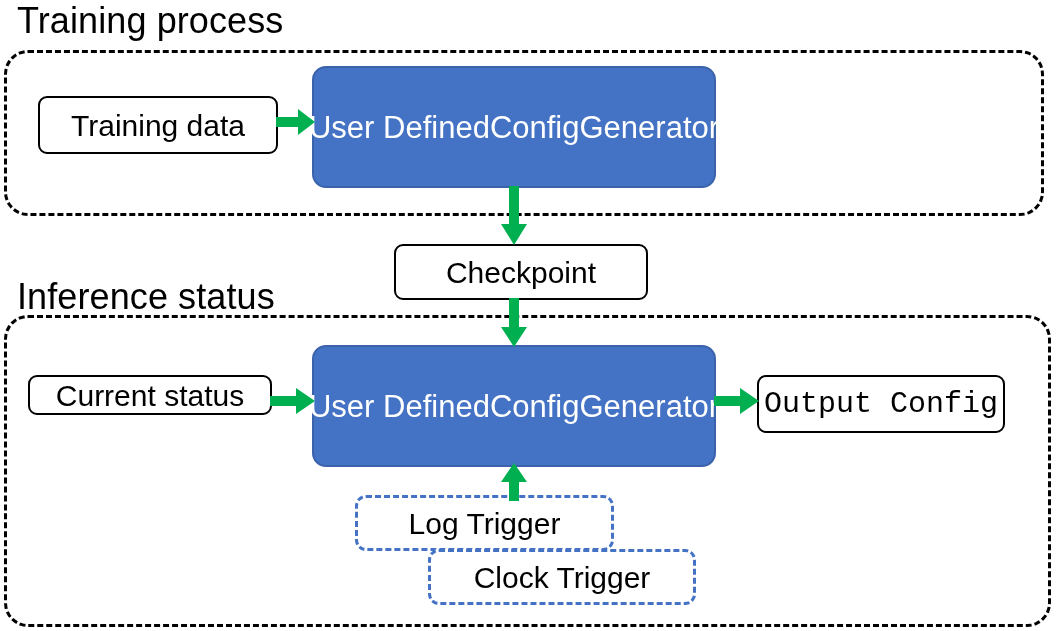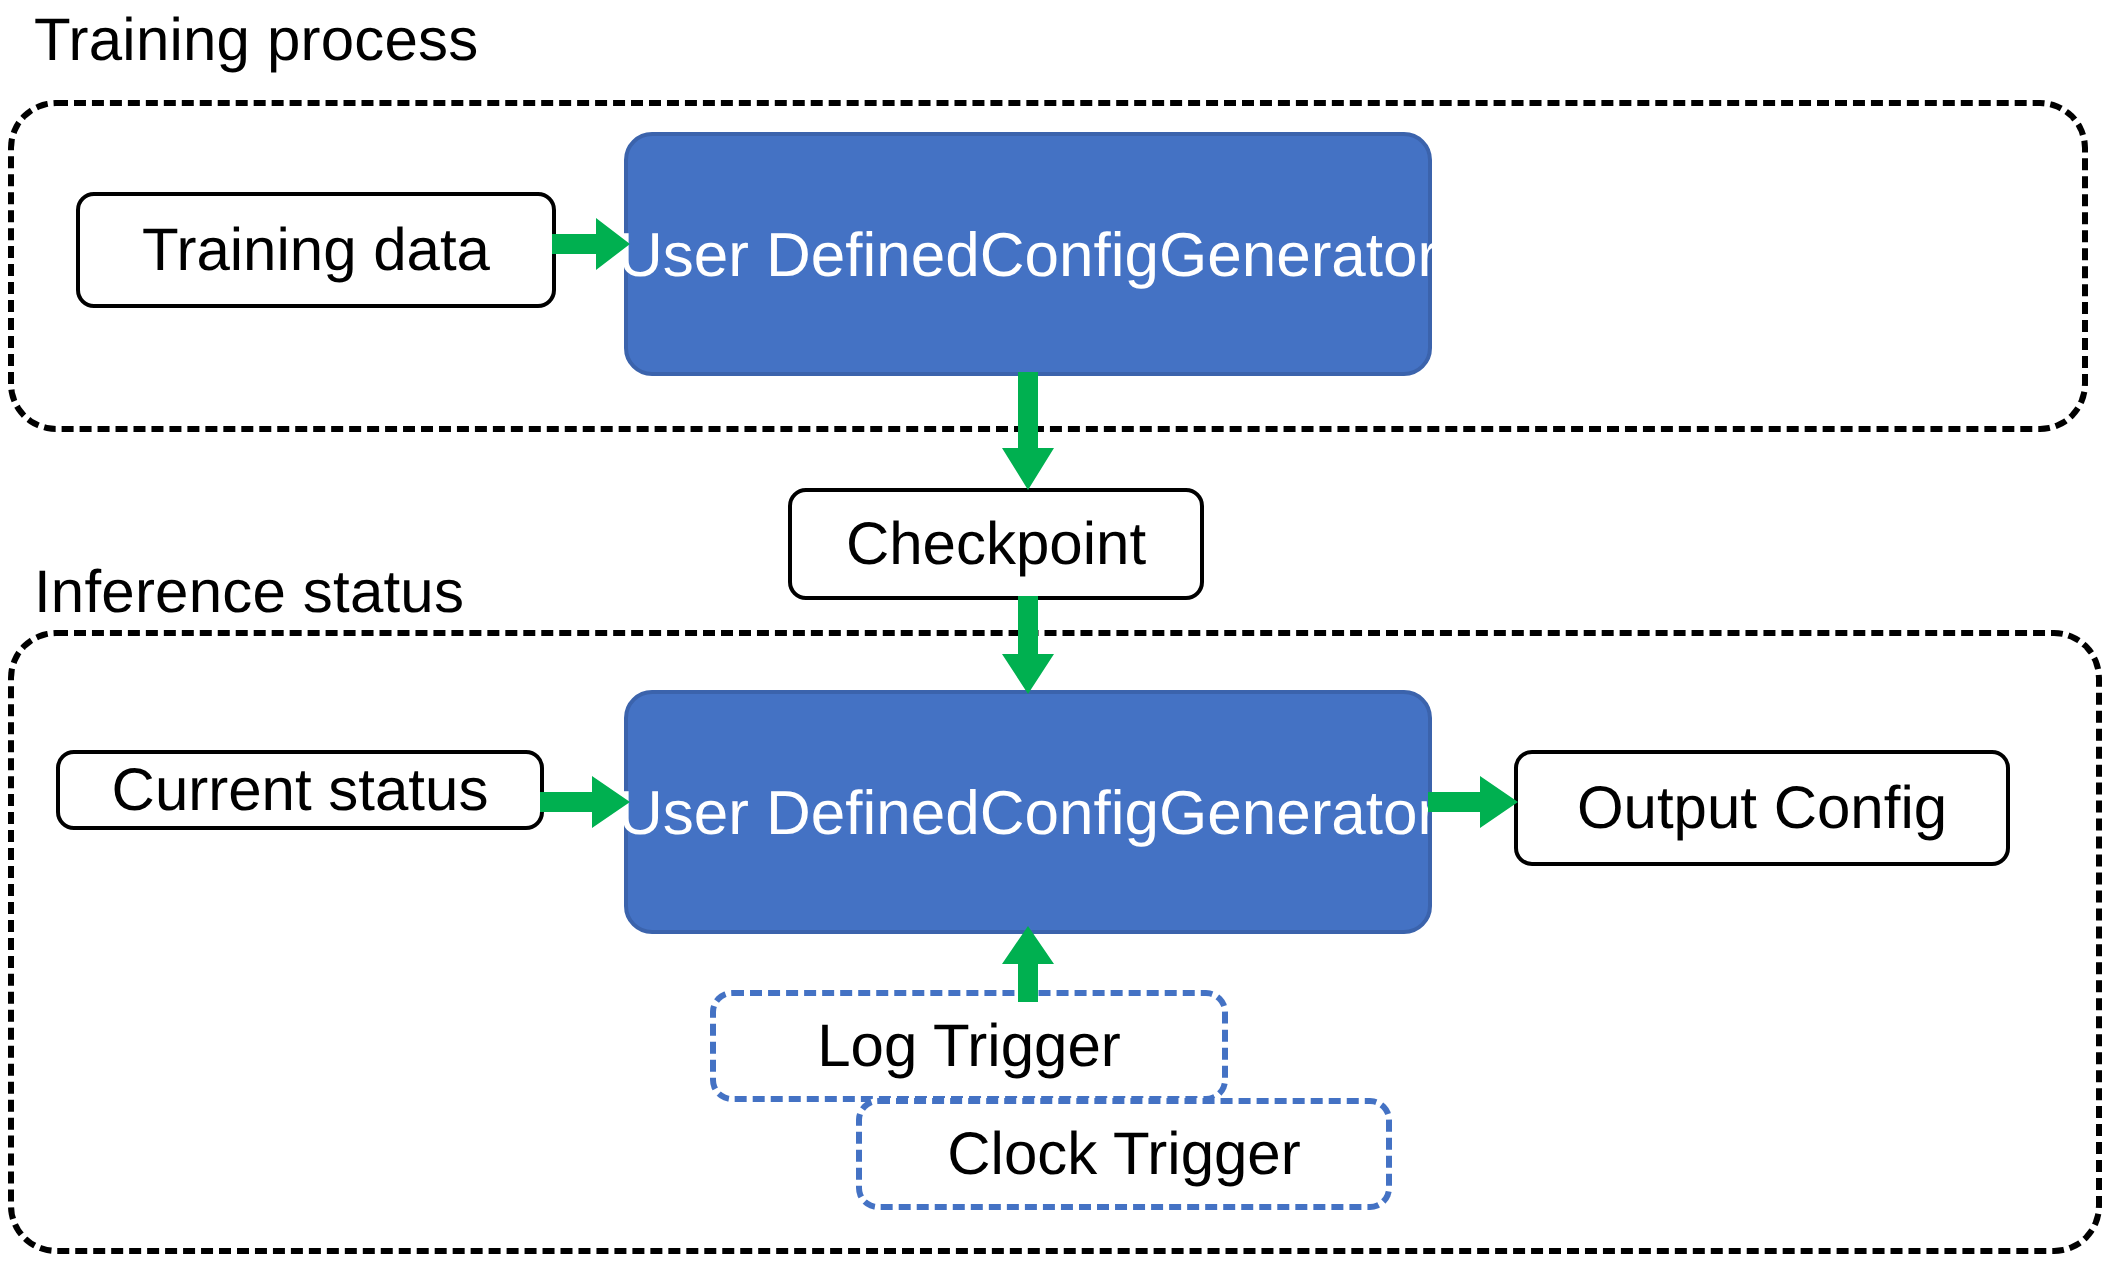--- a/index.html
+++ b/index.html
@@ -15,21 +15,21 @@
     position: relative;
     width: 1057px;
     height: 631px;
     background: #ffffff;
     overflow: hidden;
   }
 
   
   .section-label {
     position: absolute;
-    font-size: 30px;
+    font-size: 36px;
     line-height: 34px;
     color: #000000;
     white-space: nowrap;
     letter-spacing: 0.1px;
   }
   #label-training  { left: 17px; top: 4px; }
   #label-inference { left: 17px; top: 280px; }
 
   
   .group-box {
@@ -52,23 +52,23 @@
     display: flex;
     align-items: center;
     justify-content: center;
     color: #000000;
     font-size: 30px;
     line-height: 1.1;
     text-align: center;
     white-space: nowrap;
   }
   #node-training-data  { left: 38px;  top: 96px;  width: 240px; height: 58px; }
-  #node-checkpoint     { left: 394px; top: 244px; width: 208px; height: 56px; }
+  #node-checkpoint     { left: 394px; top: 244px; width: 254px; height: 56px; }
   #node-current-status { left: 28px;  top: 375px; width: 244px; height: 40px; }
-  #node-output-config  { left: 757px; top: 375px; width: 248px; height: 58px; }
+  #node-output-config  { left: 757px; top: 375px; width: 248px; height: 58px; font-family: Liberation Mono, monospace; }
 
   
   .node-primary {
     position: absolute;
     box-sizing: border-box;
     background: #4472C4;
     border: 2px solid #3B63AC;
     border-radius: 14px;
     display: flex;
     flex-direction: row;

